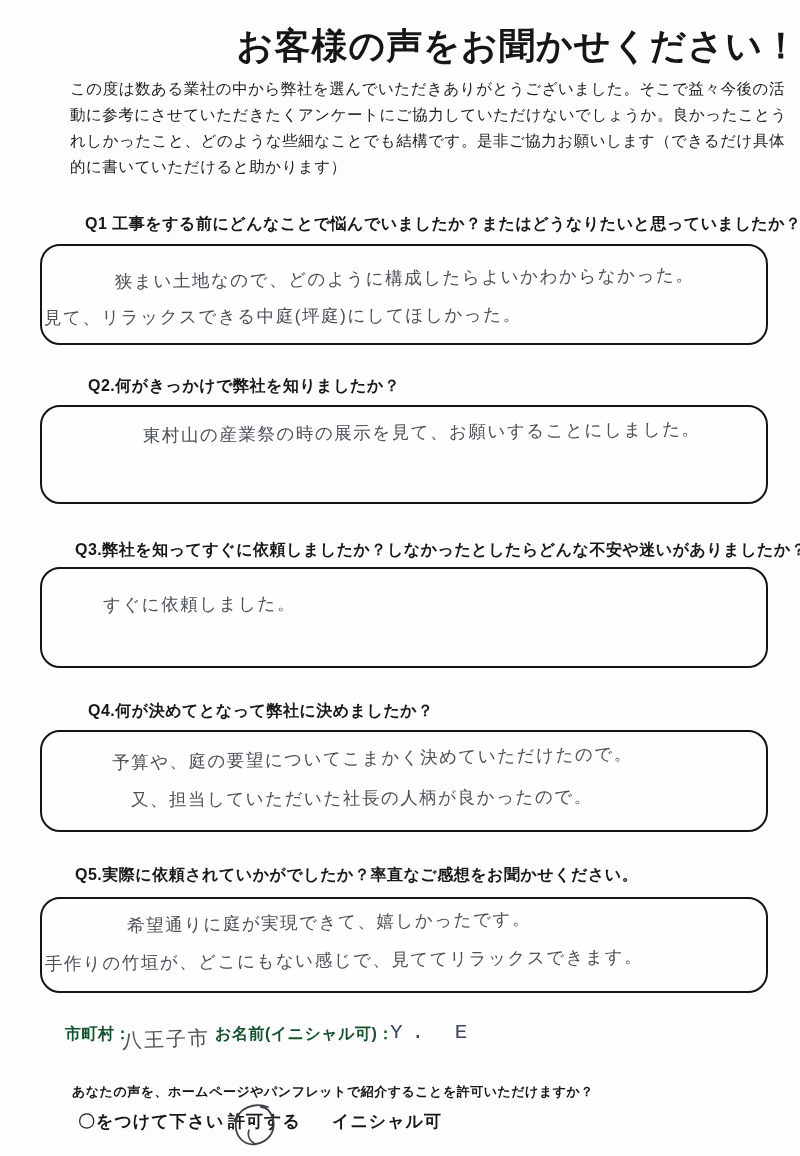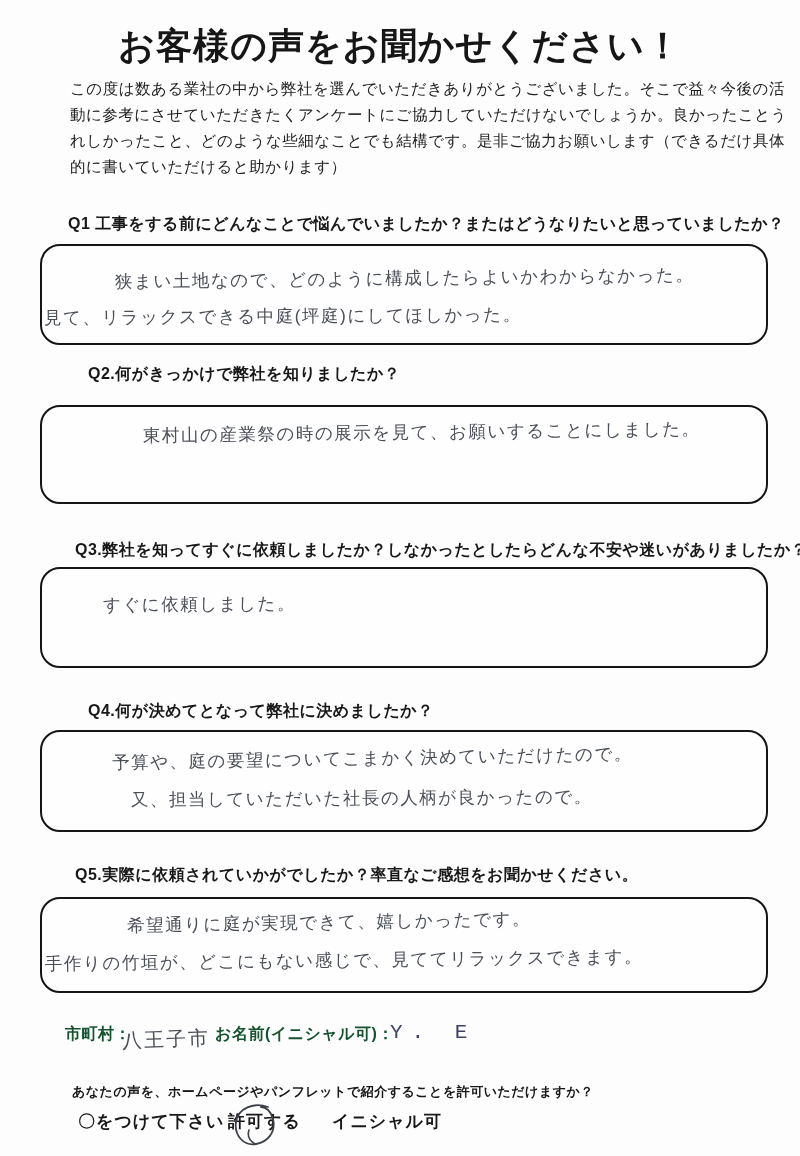--- a/index.html
+++ b/index.html
@@ -7,21 +7,21 @@
     width:800px;height:1156px;
     background:#ffffff;
     font-family:"Liberation Sans",sans-serif;
     color:#1c1c1c;
     position:relative;
     overflow:hidden;
   }
   .page{position:absolute;inset:0;background:#fdfdfd;}
   .title{
     position:absolute;top:22px;left:0;width:100%;
-    text-align:center;
+    text-align:right;
     font-size:36px;font-weight:600;letter-spacing:1px;
     color:#161616;
   }
   .intro{
     position:absolute;left:38px;top:76px;width:730px;
     font-size:15.5px;line-height:26px;letter-spacing:0.5px;
     color:#222;
     margin-left:32px;
   }
   .q-label{
@@ -64,26 +64,26 @@
 </style>
 </head>
 <body>
 
 <div class="page">
 
   <div class="title">お客様の声をお聞かせください！</div>
 
   <div class="intro">この度は数ある業社の中から弊社を選んでいただきありがとうございました。そこで益々今後の活動に参考にさせていただきたくアンケートにご協力していただけないでしょうか。良かったことうれしかったこと、どのような些細なことでも結構です。是非ご協力お願いします（できるだけ具体的に書いていただけると助かります）</div>
 
-  <div class="q-label" style="left:68px;top:214px;text-align:center;">Q1 工事をする前にどんなことで悩んでいましたか？またはどうなりたいと思っていましたか？</div>
+  <div class="q-label" style="left:85px;top:214px;text-align:center;">Q1 工事をする前にどんなことで悩んでいましたか？またはどうなりたいと思っていましたか？</div>
   <div class="answer-box" style="top:244px;height:97px;"></div>
   <div class="hand rot-a" style="left:115px;top:266px;">狭まい土地なので、どのように構成したらよいかわからなかった。</div>
   <div class="hand rot-b" style="left:44px;top:304px;">見て、リラックスできる中庭(坪庭)にしてほしかった。</div>
 
-  <div class="q-label" style="left:88px;top:364px;text-align:center;">Q2.何がきっかけで弊社を知りましたか？</div>
+  <div class="q-label" style="left:88px;top:376px;text-align:center;">Q2.何がきっかけで弊社を知りましたか？</div>
   <div class="answer-box" style="top:405px;height:95px;"></div>
   <div class="hand rot-a" style="left:143px;top:420px;">東村山の産業祭の時の展示を見て、お願いすることにしました。</div>
 
   <div class="q-label" style="left:75px;top:540px;">Q3.弊社を知ってすぐに依頼しましたか？しなかったとしたらどんな不安や迷いがありましたか？</div>
   <div class="answer-box" style="top:567px;height:97px;"></div>
   <div class="hand rot-b" style="left:103px;top:592px;">すぐに依頼しました。</div>
 
   <div class="q-label" style="left:88px;top:701px;">Q4.何が決めてとなって弊社に決めましたか？</div>
   <div class="answer-box" style="top:730px;height:98px;"></div>
   <div class="hand rot-c" style="left:112px;top:746px;">予算や、庭の要望についてこまかく決めていただけたので。</div>

